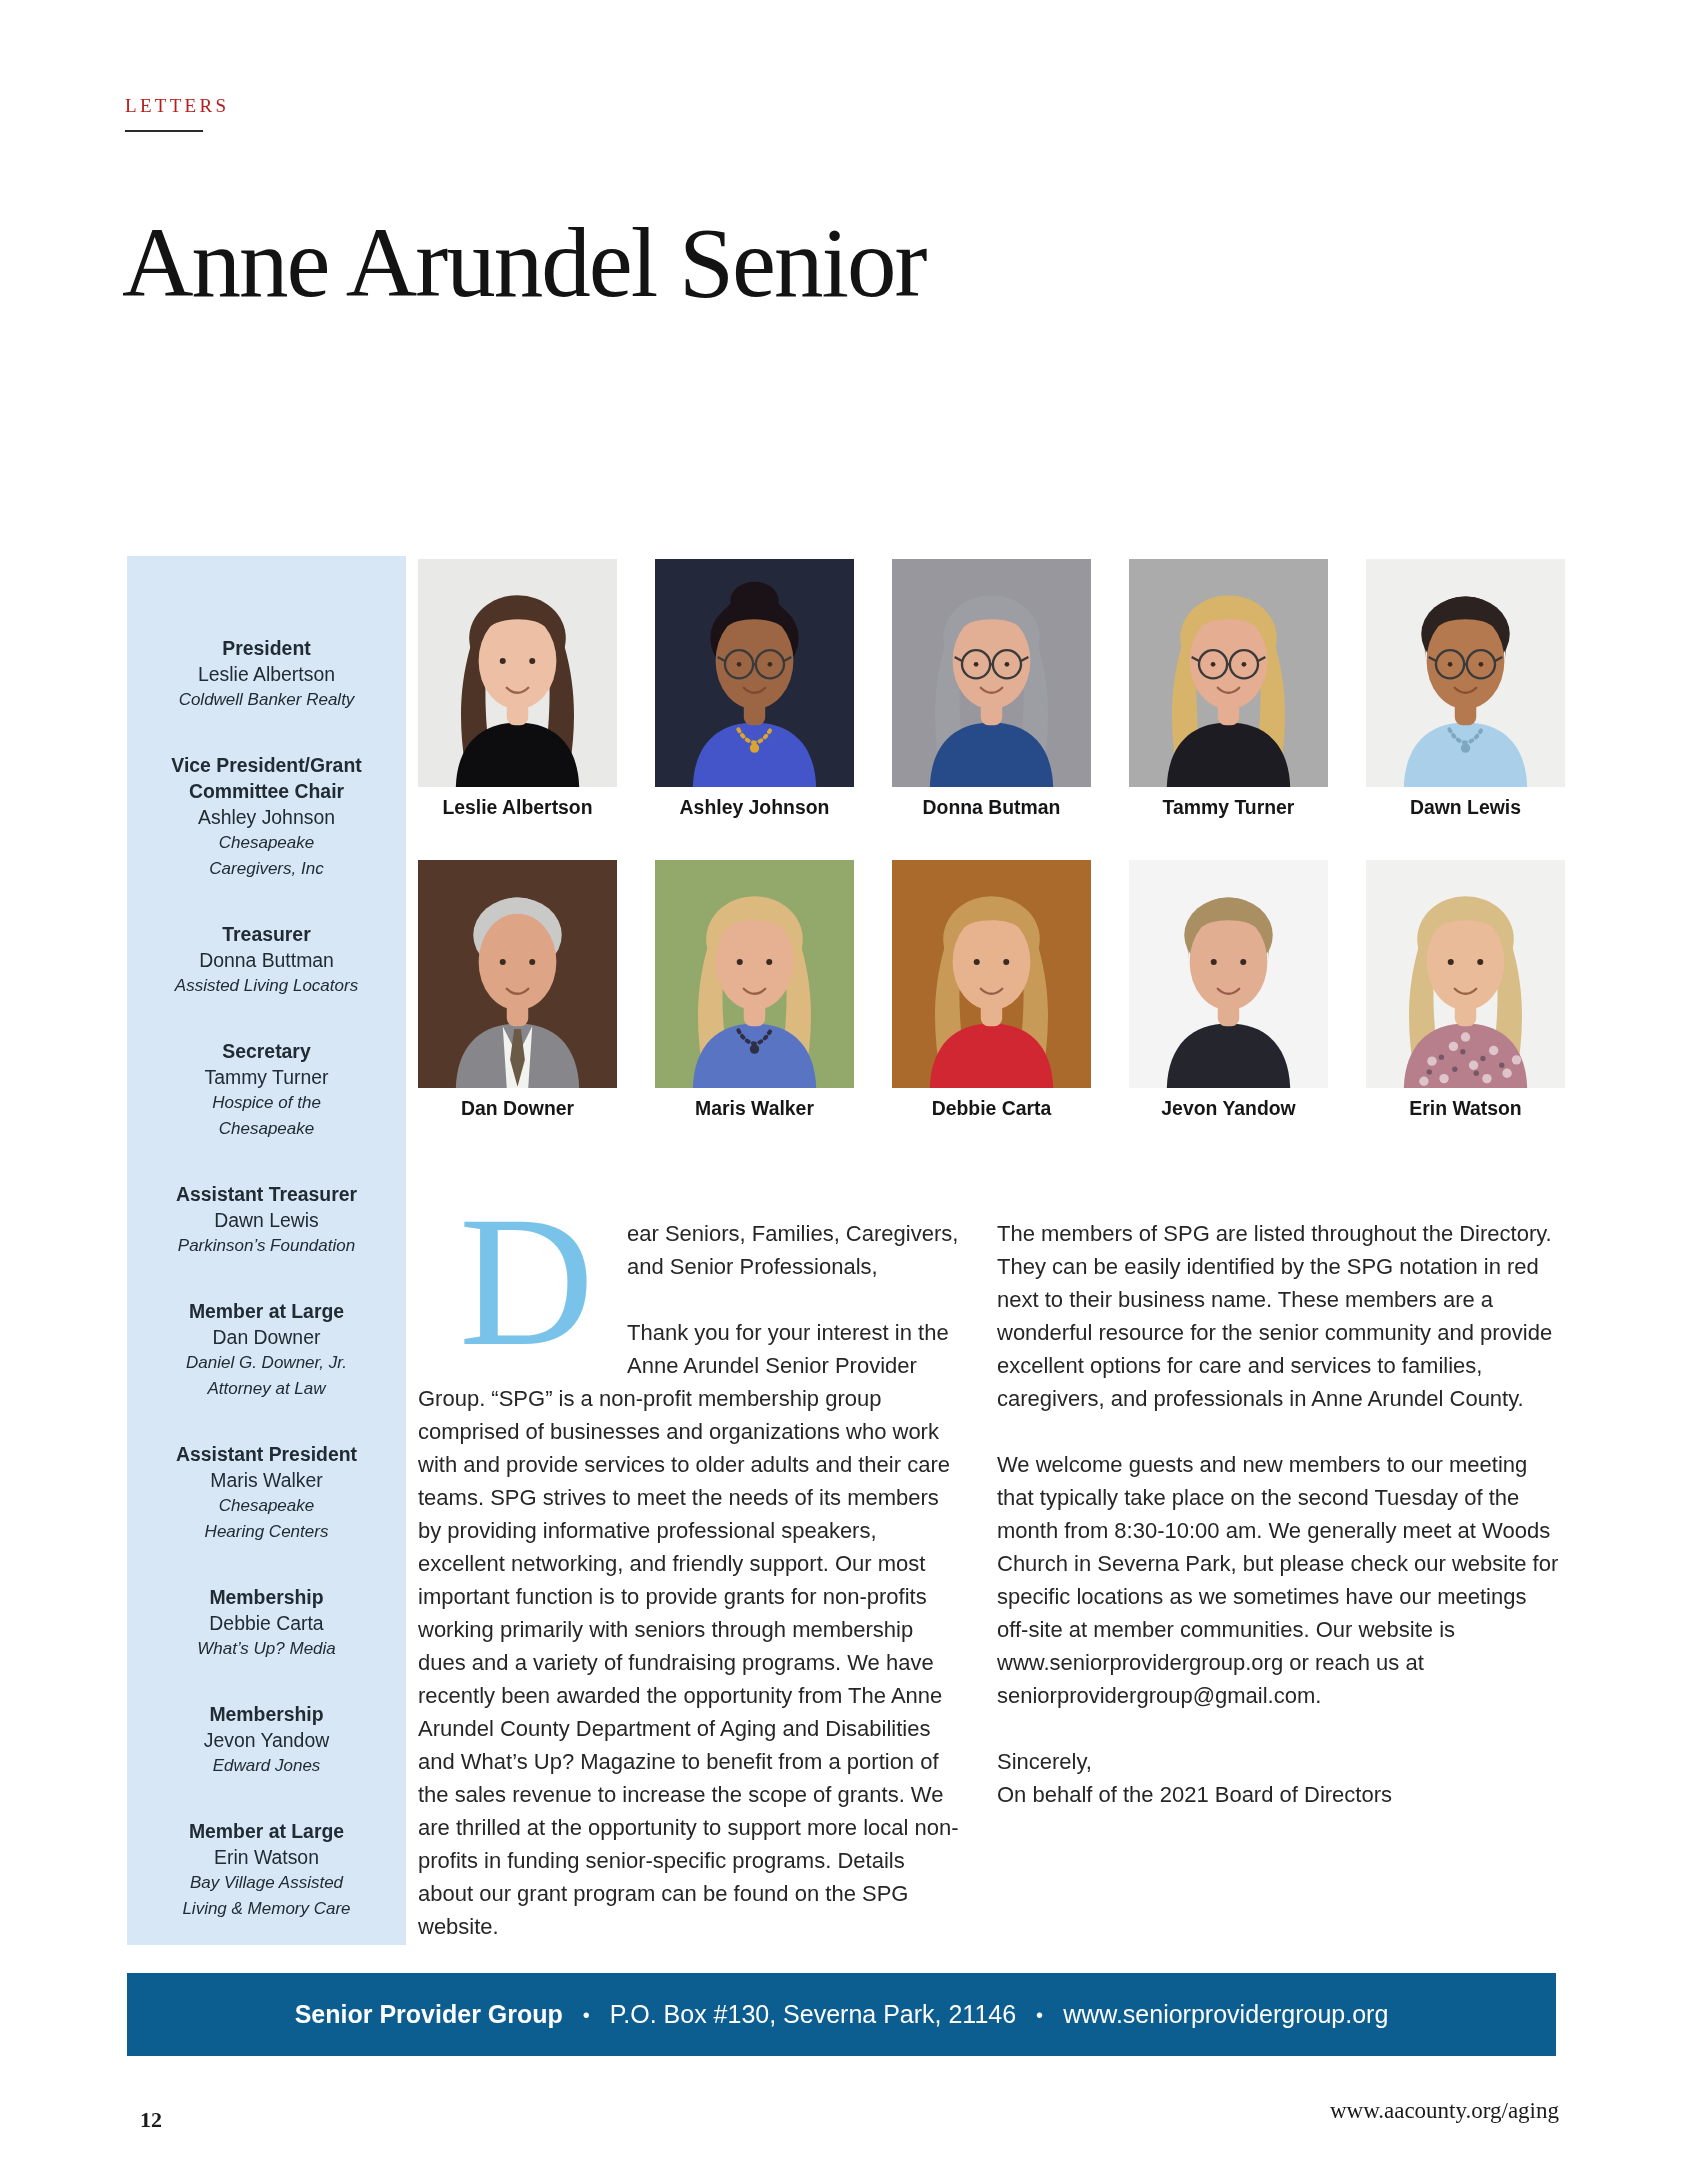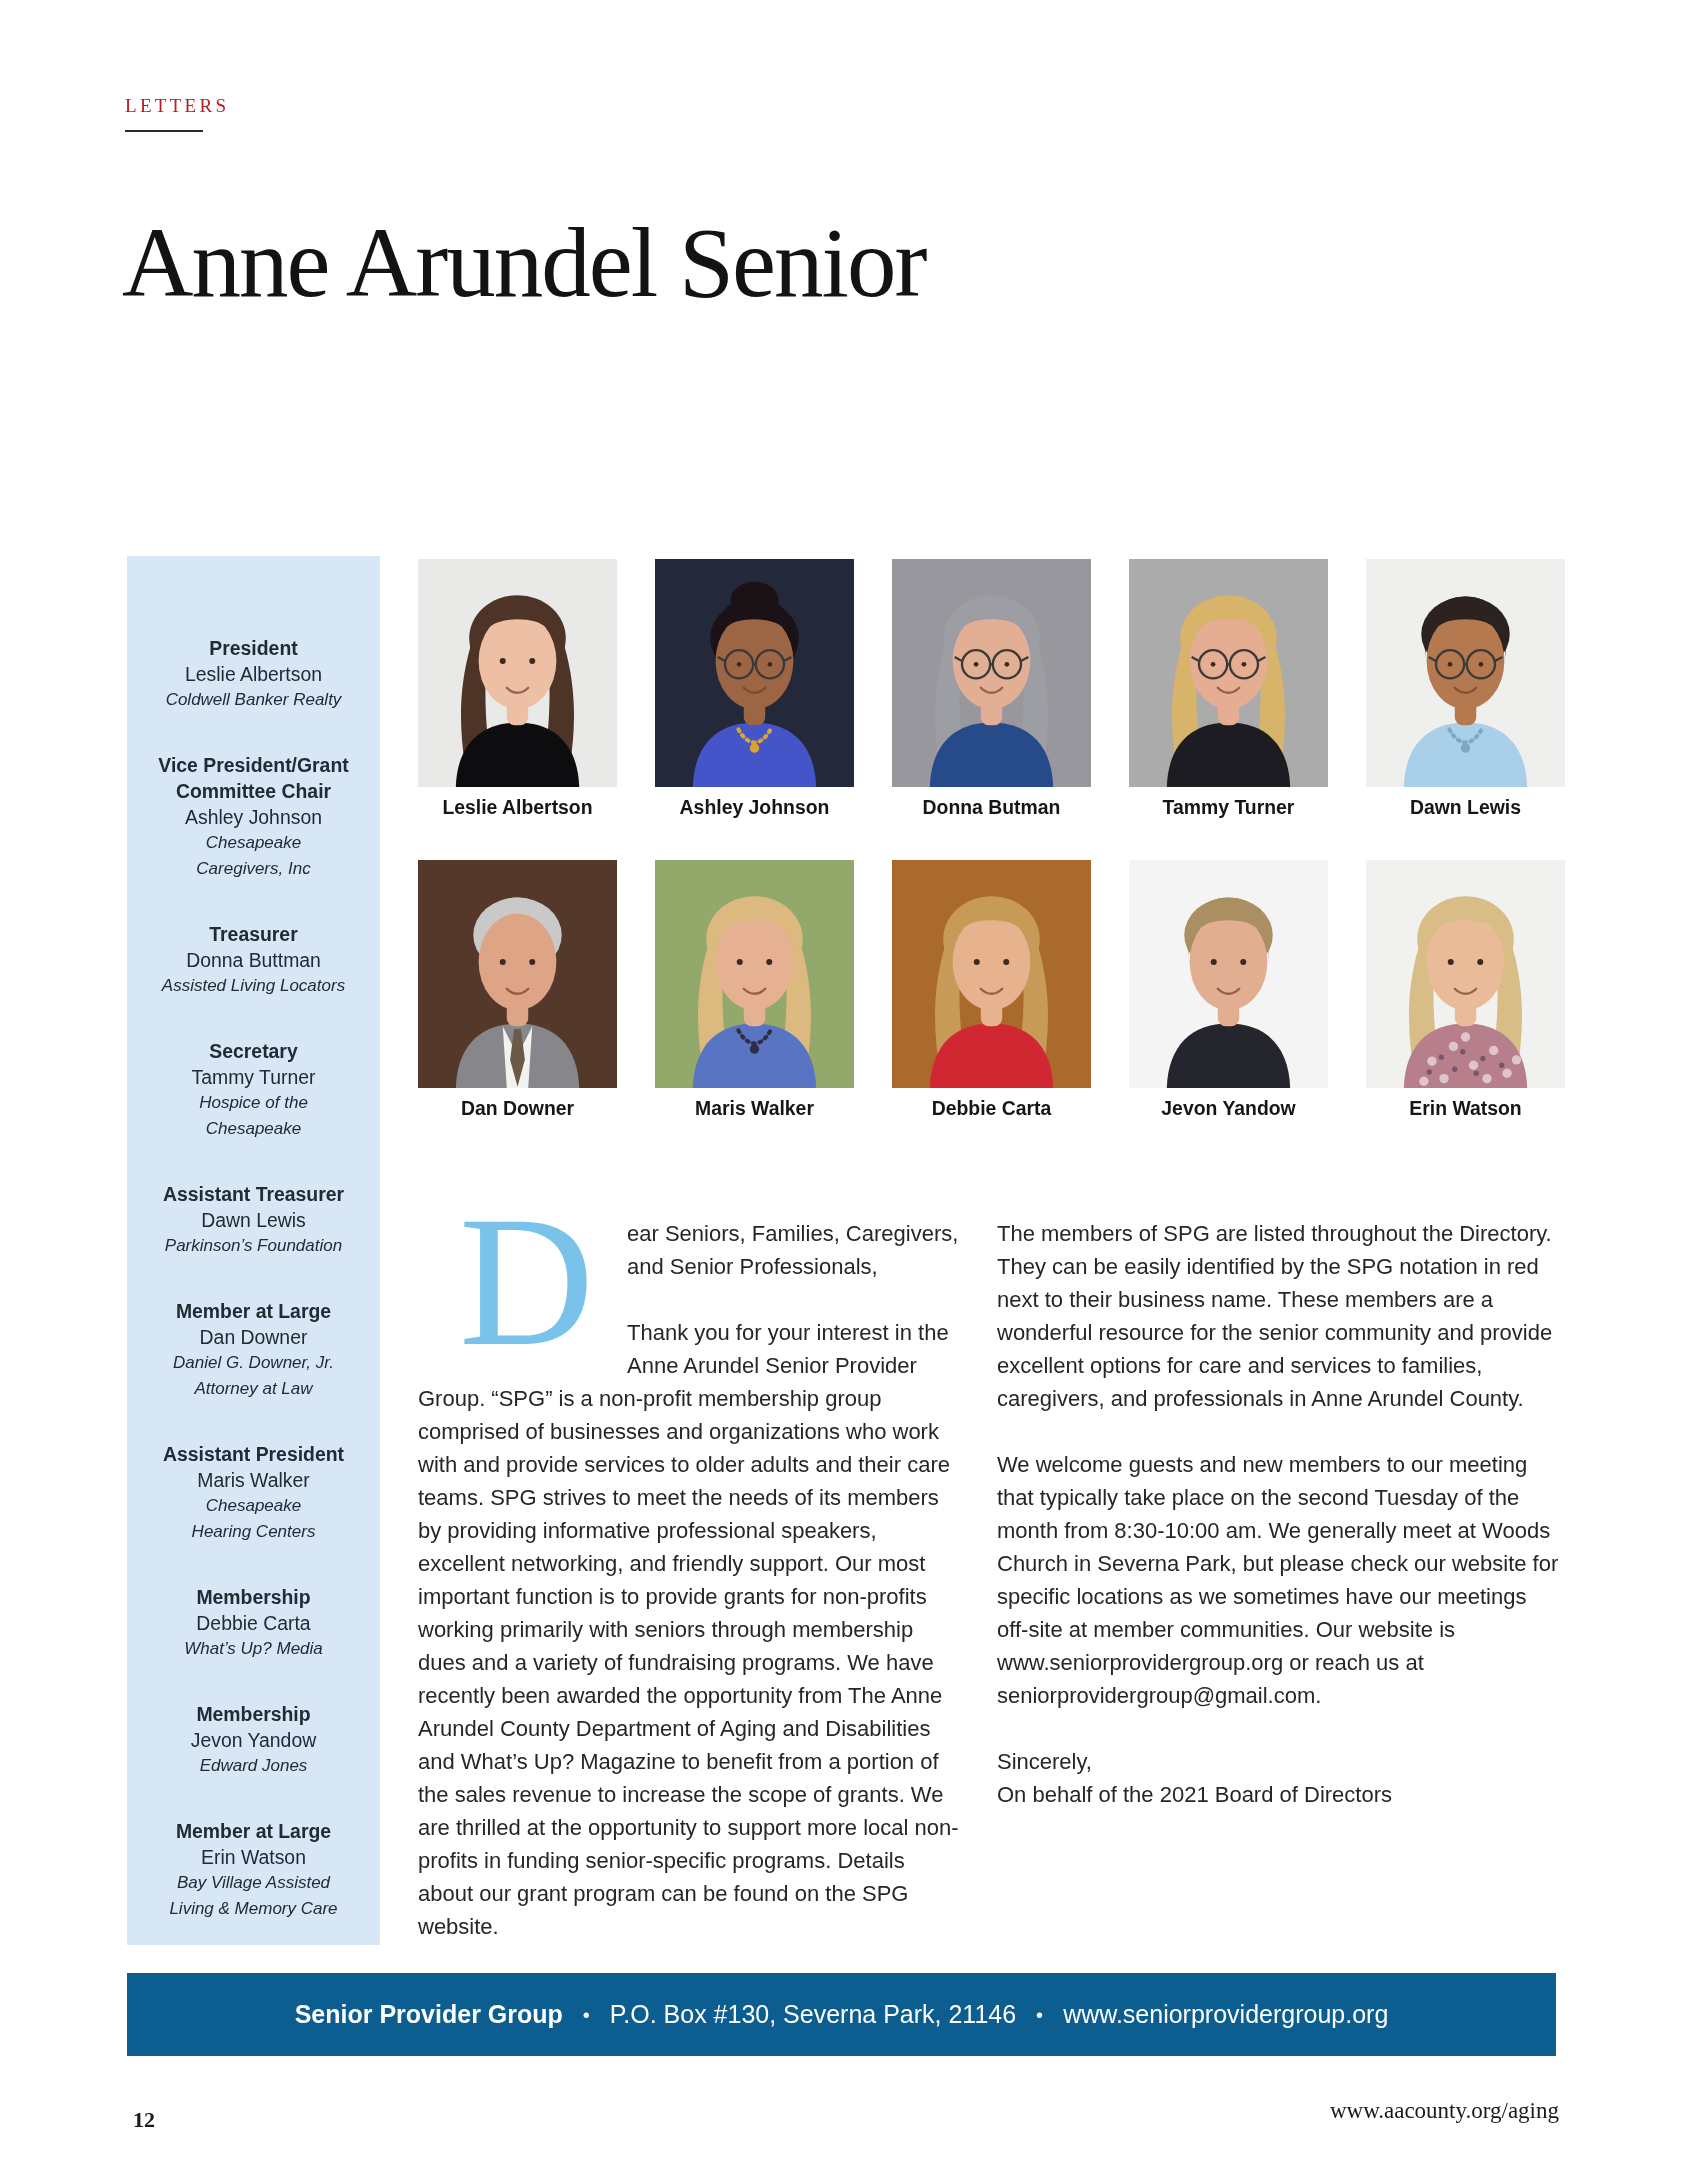--- a/index.html
+++ b/index.html
@@ -9,21 +9,21 @@
   
   .letters{position:absolute;left:125px;top:95px;font-family:"Liberation Serif",serif;
            font-size:19px;letter-spacing:3.3px;color:#b91c1c;}
   .letters-rule{position:absolute;left:125px;top:130px;width:78px;height:0;border-top:2px solid #2a2a2a;}
 
   
   .title{position:absolute;left:122px;top:204px;margin:0;font-family:"Liberation Serif",serif;
          font-weight:400;font-size:99px;line-height:118px;letter-spacing:-2px;color:#131313;}
 
   
-  .sidebar{position:absolute;left:127px;top:556px;width:253px;height:1389px;background:#d7e7f6;
+  .sidebar{position:absolute;left:127px;top:556px;width:279px;height:1389px;background:#d7e7f6;
            box-sizing:border-box;padding:79px 12px 13.4px;display:flex;flex-direction:column;gap:39px;
            text-align:center;color:#212b33;}
   .entry .role{font-weight:700;font-size:19.4px;line-height:26px;white-space:pre-line;}
   .entry .mname{font-size:19.4px;line-height:26px;}
   .entry .org{font-style:italic;font-size:17px;line-height:26px;white-space:pre-line;}
 
   
   .photo-grid{position:absolute;left:418px;top:559px;width:1154px;
               display:grid;grid-template-columns:repeat(5,199px);column-gap:38px;row-gap:41px;}
   .photo{margin:0;width:199px;}
@@ -40,21 +40,21 @@
   .dropcap{float:left;width:209px;height:134px;padding-left:41px;box-sizing:border-box;
            font-family:"Liberation Serif",serif;font-size:187px;line-height:127px;color:#79c3eb;}
   .sigline strong{font-weight:700;}
 
   
   .footer-bar{position:absolute;left:127px;top:1973px;width:1429px;height:83px;background:#0d5e90;
               display:flex;align-items:center;justify-content:center;gap:20px;color:#ffffff;font-size:25px;}
   .fb-bold{font-weight:700;text-align:right;}
   .fb-dot{font-size:20px;line-height:1;}
 
-  .page-number{position:absolute;left:133px;top:2107px;font-family:"Liberation Serif",serif;
+  .page-number{position:absolute;left:140px;top:2107px;font-family:"Liberation Serif",serif;
                font-weight:700;font-size:22px;color:#1a1a1a;}
   .footer-link{position:absolute;right:122px;top:2098px;font-family:"Liberation Serif",serif;
                font-size:23px;color:#1a1a1a;}
 </style>
 </head>
 <body>
 
 <div class="page">
 
   <div class="letters">LETTERS</div>

